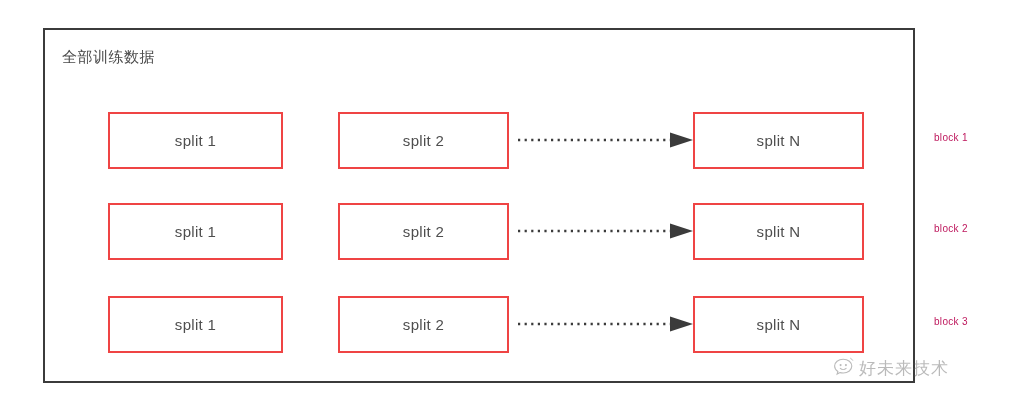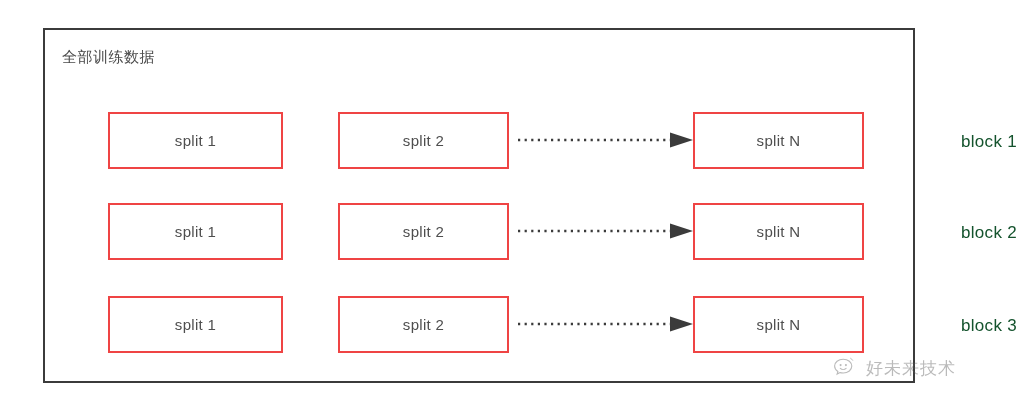--- a/index.html
+++ b/index.html
@@ -87,38 +87,37 @@
   .connector svg {
     display: block;
     width: 175px;
     height: 20px;
     overflow: visible;
   }
 
   
   .block-label {
     position: absolute;
-    left: 961px;
-    font-size: 17px;
-    color: #14532d;
+    left: 934px;
+    font-size: 10px;
+    color: #be185d;
     letter-spacing: 0.3px;
     white-space: nowrap;
   }
   .block-label.row-1 { top: 132px; }
   .block-label.row-2 { top: 223px; text-align: center; }
   .block-label.row-3 { top: 316px; }
 
   
   .watermark {
     position: absolute;
     left: 833px;
     top: 355px;
     display: flex;
     align-items: center;
-    gap: 7px;
     opacity: 0.42;
     pointer-events: none;
   }
   .watermark-logo {
     width: 26px;
     height: 26px;
     flex: 0 0 26px;
   }
   .watermark-text {
     font-size: 17px;

